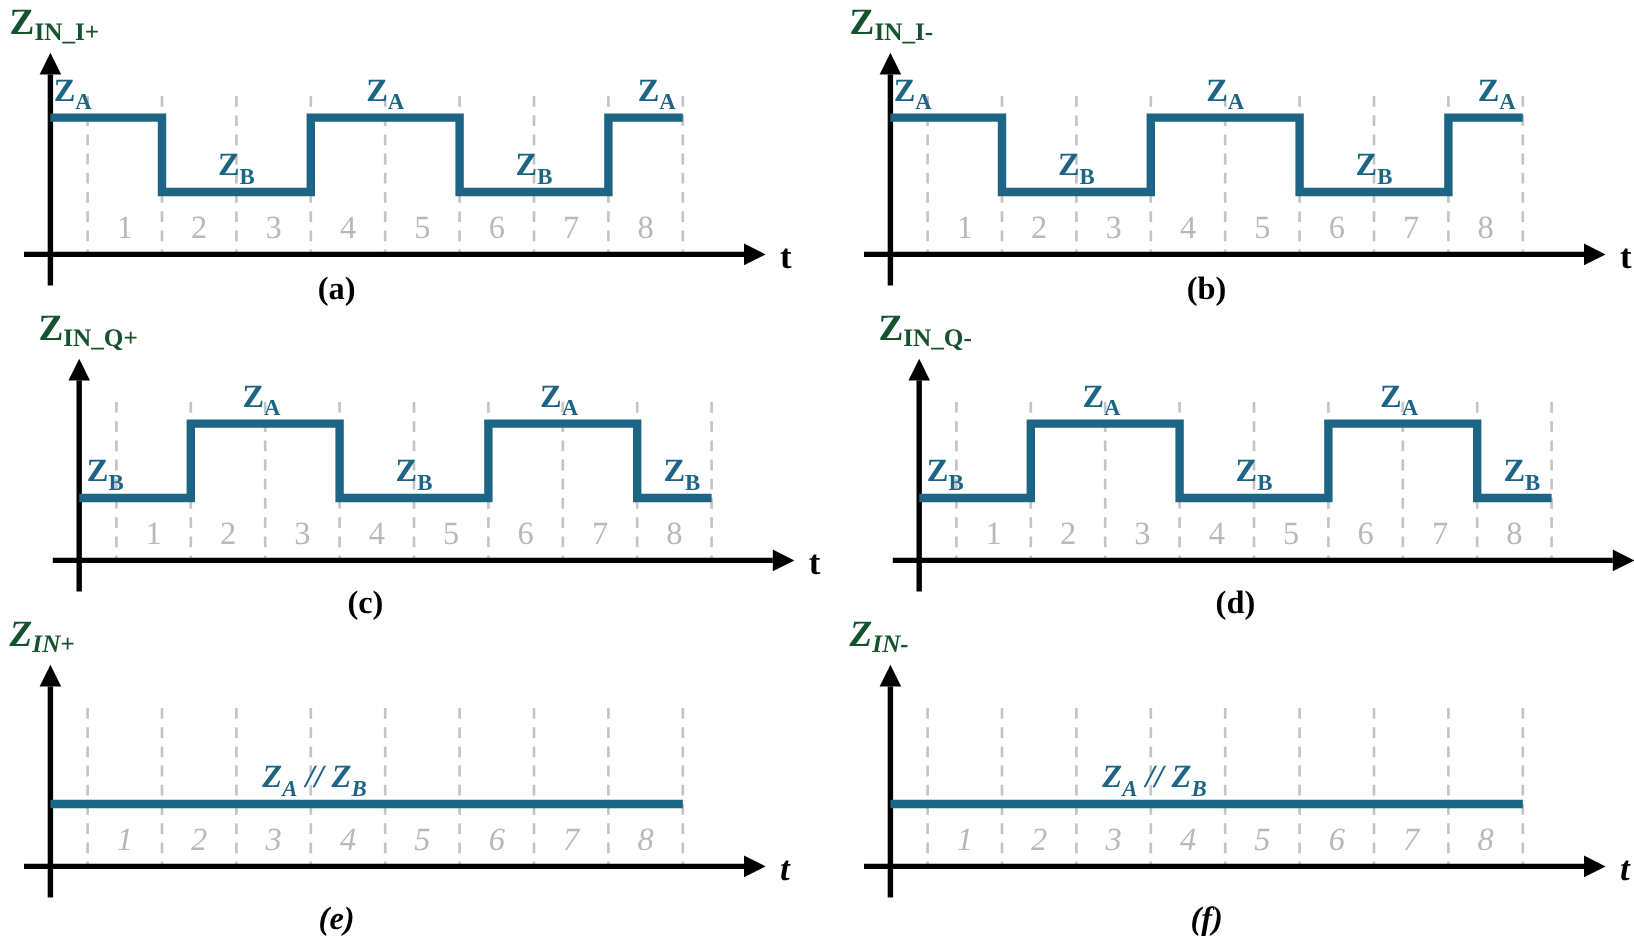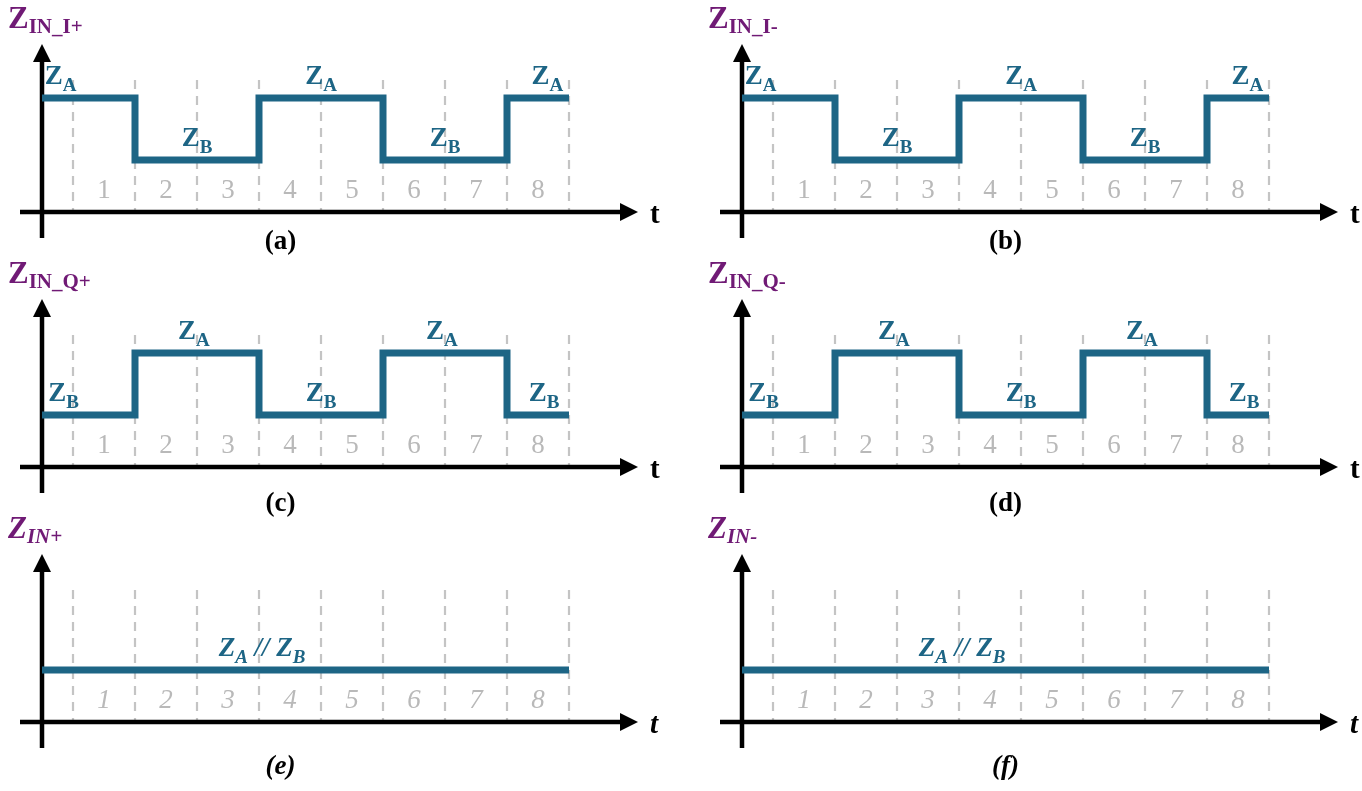--- a/index.html
+++ b/index.html
@@ -3,30 +3,30 @@
 <meta charset="utf-8">
 <style>
   html,body{margin:0;padding:0;background:#ffffff;}
   body{
     width:1362px;height:791px;position:relative;overflow:hidden;
     font-family:"Liberation Serif", serif;
     -webkit-font-smoothing:antialiased;
   }
   .panel{position:absolute;width:681px;height:264px;}
   .panel.r0{top:0;}
-  .panel.r1{top:255px;}
+  .panel.r1{top:255px;margin-left:24px;}
   .panel.r2{top:510px;font-style:italic;}
   .panel.c0{left:0;}
   .panel.c1{left:700px;}
 
   
   .ylabel{
     position:absolute;left:8px;top:2px;
     font-family:"Liberation Serif", serif;
-    font-weight:bold;font-size:31px;color:#701a75;
+    font-weight:bold;font-size:31px;color:#14532d;
     white-space:nowrap;line-height:1;
   }
   .ylabel .sub{font-size:21px;vertical-align:baseline;position:relative;top:5px;letter-spacing:0px;}
 
   .svgwrap{position:absolute;left:0;top:0;}
 
   .caption{
     position:absolute;width:100%;text-align:center;
     font-family:"Liberation Serif", serif;
     font-weight:bold;font-size:27px;color:#000;

